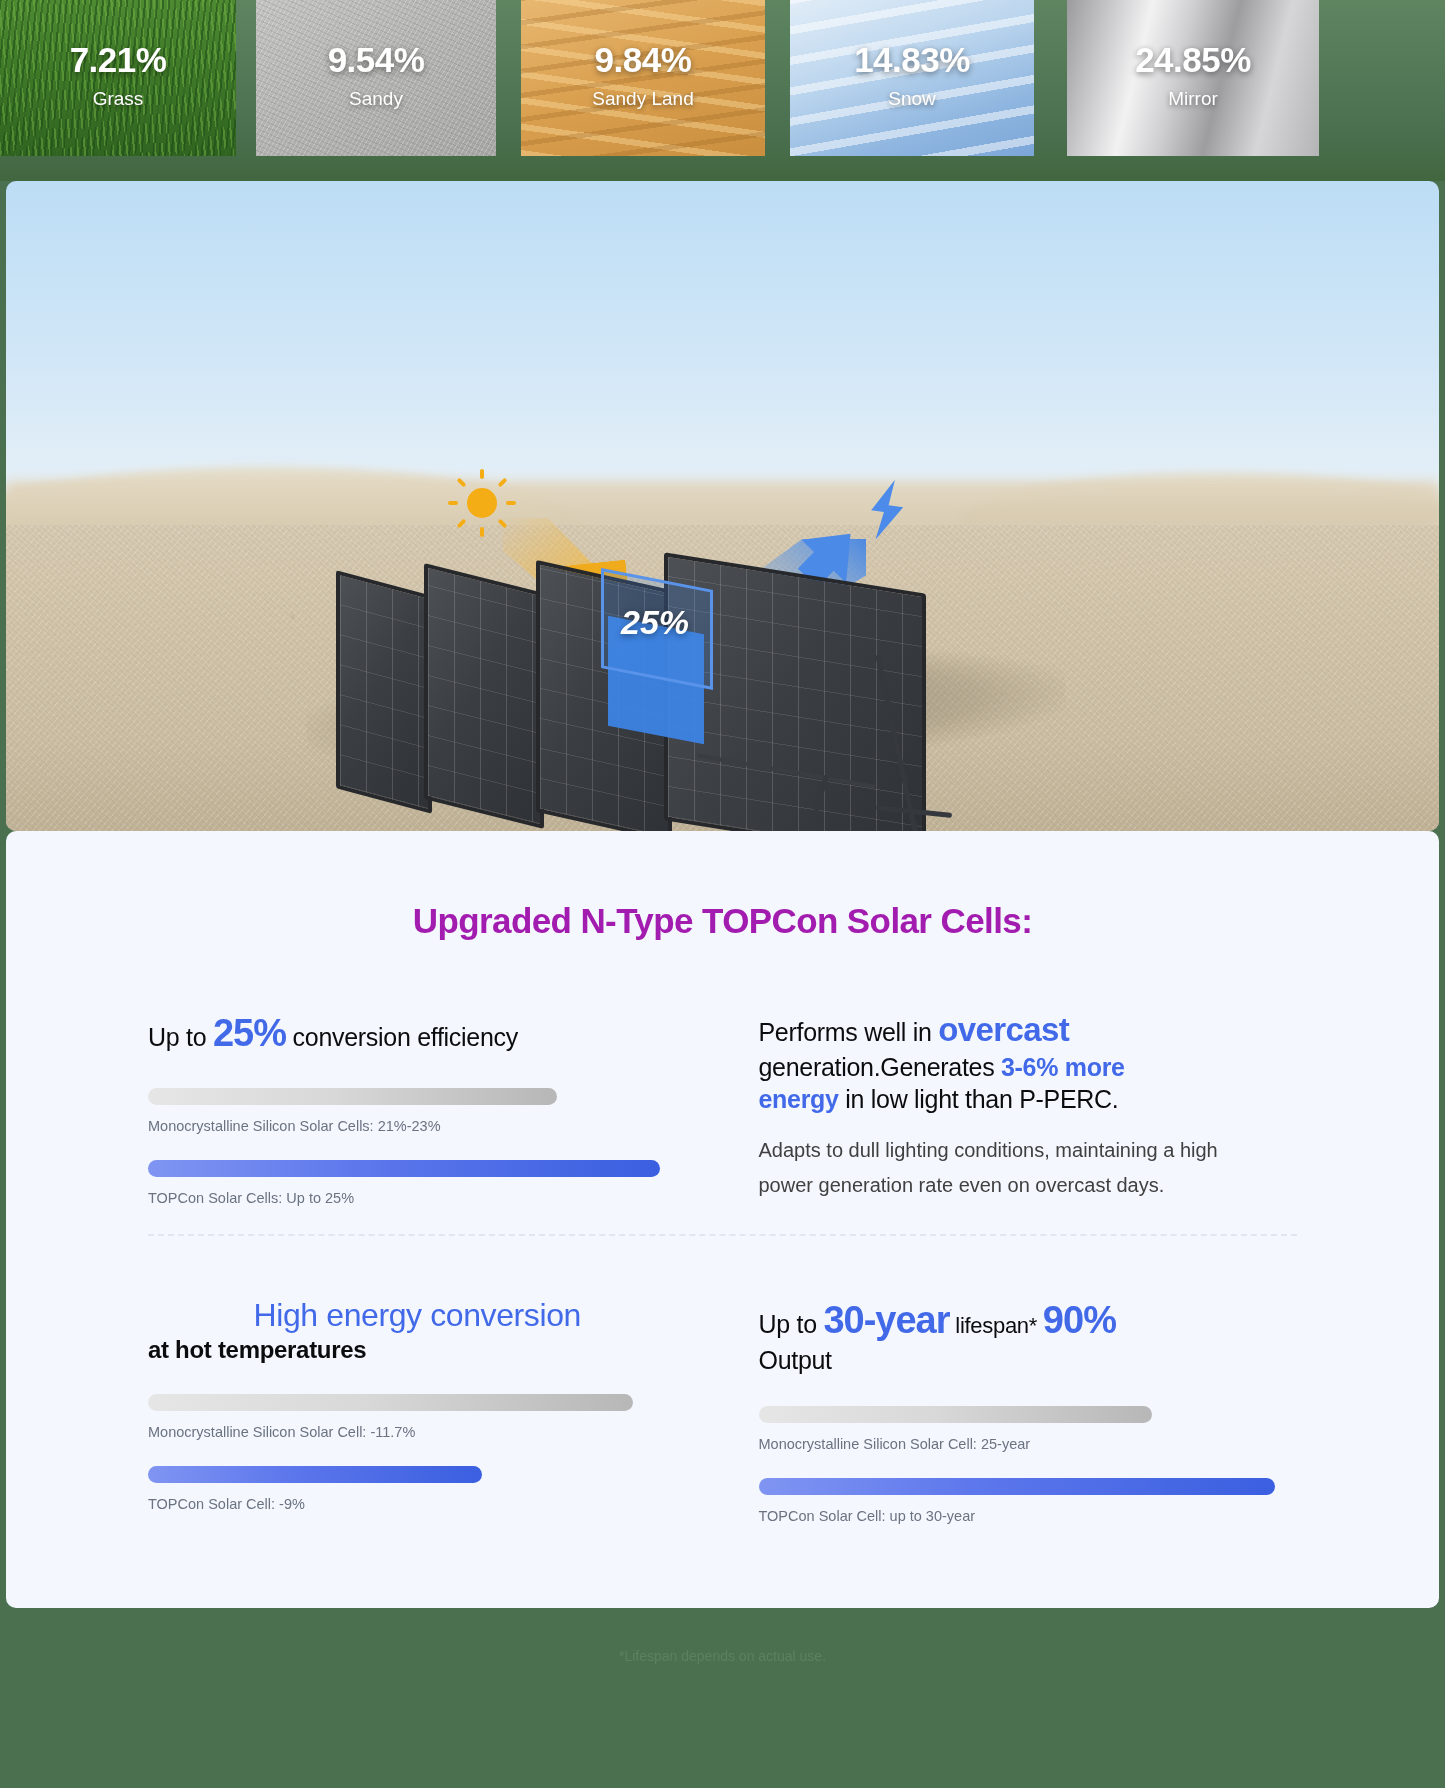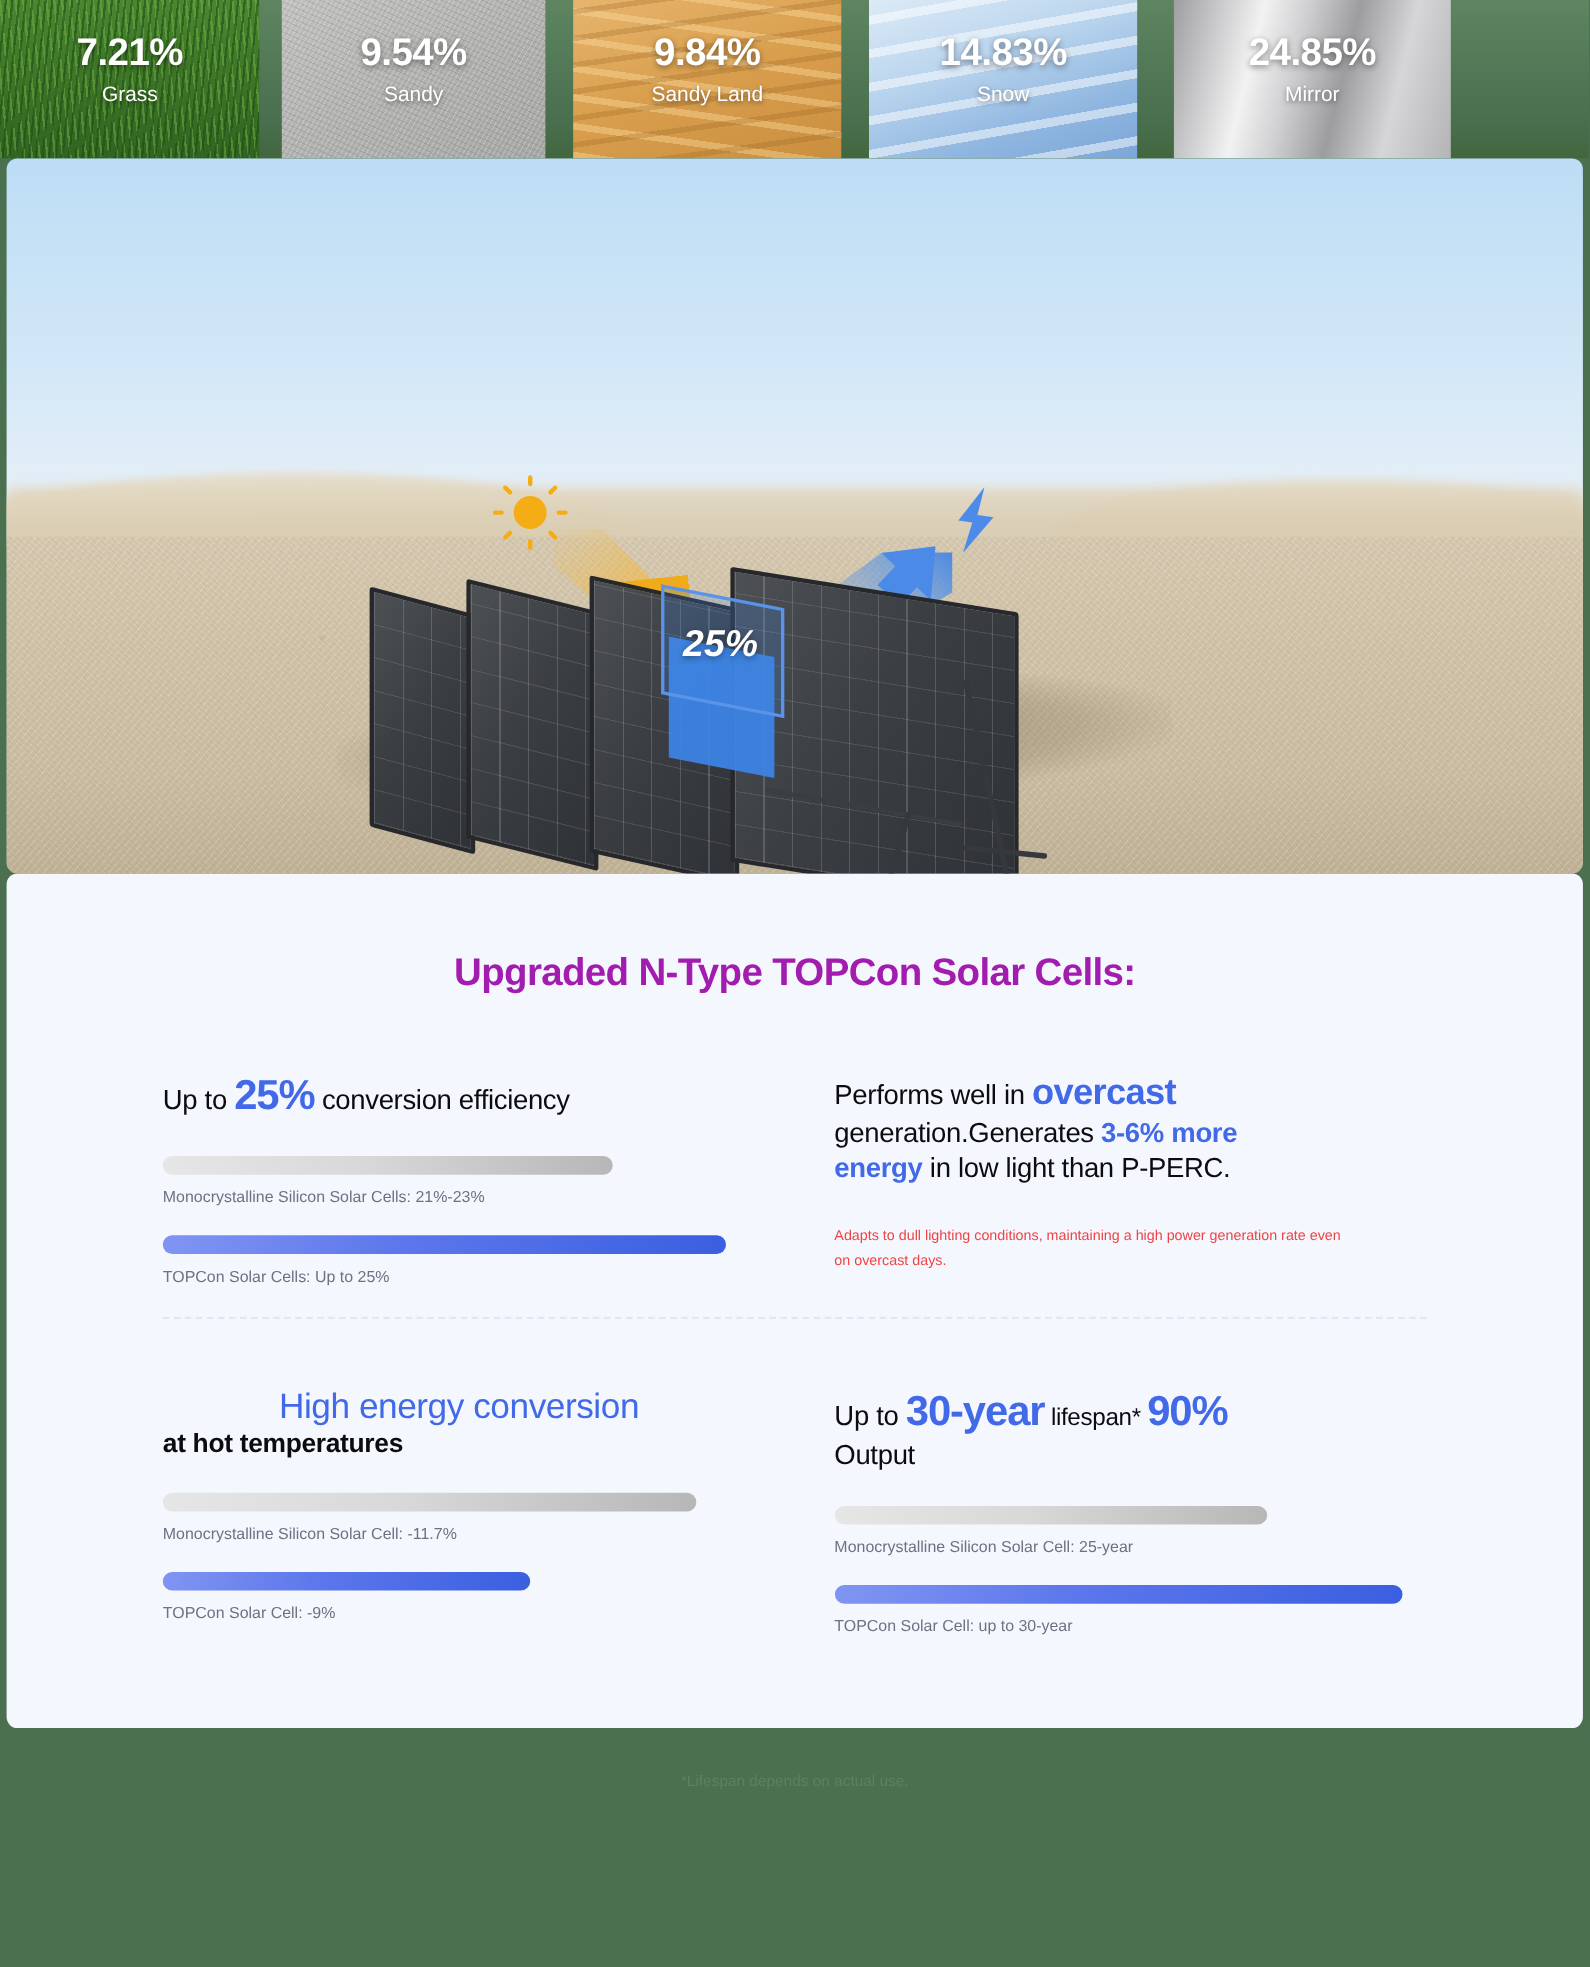--- a/index.html
+++ b/index.html
@@ -6,24 +6,24 @@
   html, body {
     width: 1445px;
     background: #4a7050;
     font-family: "Liberation Sans", sans-serif;
   }
   .page { position: relative; width: 1445px; height: 1788px; overflow: hidden; background: #4a7050; }
 
   
   .surface-strip {
     position: relative;
-    height: 144px;
+    height: 181px;
     background: linear-gradient(180deg,#5e8560 0%,#4a7050 72%,#42673f 100%);
     display: flex;
-    align-items: flex-end;
+    align-items: flex-start;
     overflow: hidden;
   }
   .surface-card {
     position: relative;
     height: 160px;
     margin-top: -4px;
     overflow: hidden;
     display: flex;
     flex-direction: column;
     align-items: center;
@@ -244,21 +244,21 @@
 
   .bars { margin-top: 30px; }
   .bar {
     height: 17px; border-radius: 9px;
   }
   .bar.gray { background: linear-gradient(90deg,#e6e6e6 0%,#d8d8d8 45%,#b7b7b7 100%); }
   .bar.blue { background: linear-gradient(90deg,#8095f2 0%,#5d77ec 42%,#3a5fe0 100%); }
   .bar-label { font-size: 14.5px; color: #6b7280; margin: 13px 0 26px 0; }
   .bar-label.last { margin-bottom: 0; }
 
-  .para { font-size: 13px; color: #ef4444; line-height: 1.72; margin-top: 34px; max-width: 470px; }
+  .para { font-size: 20px; color: #404040; line-height: 1.72; margin-top: 18px; max-width: 470px; }
 
   
   .footer {
     height: 58px;
     background: #4a7050;
     display: flex;
     align-items: flex-end;
     justify-content: center;
   }
   .footnote {

